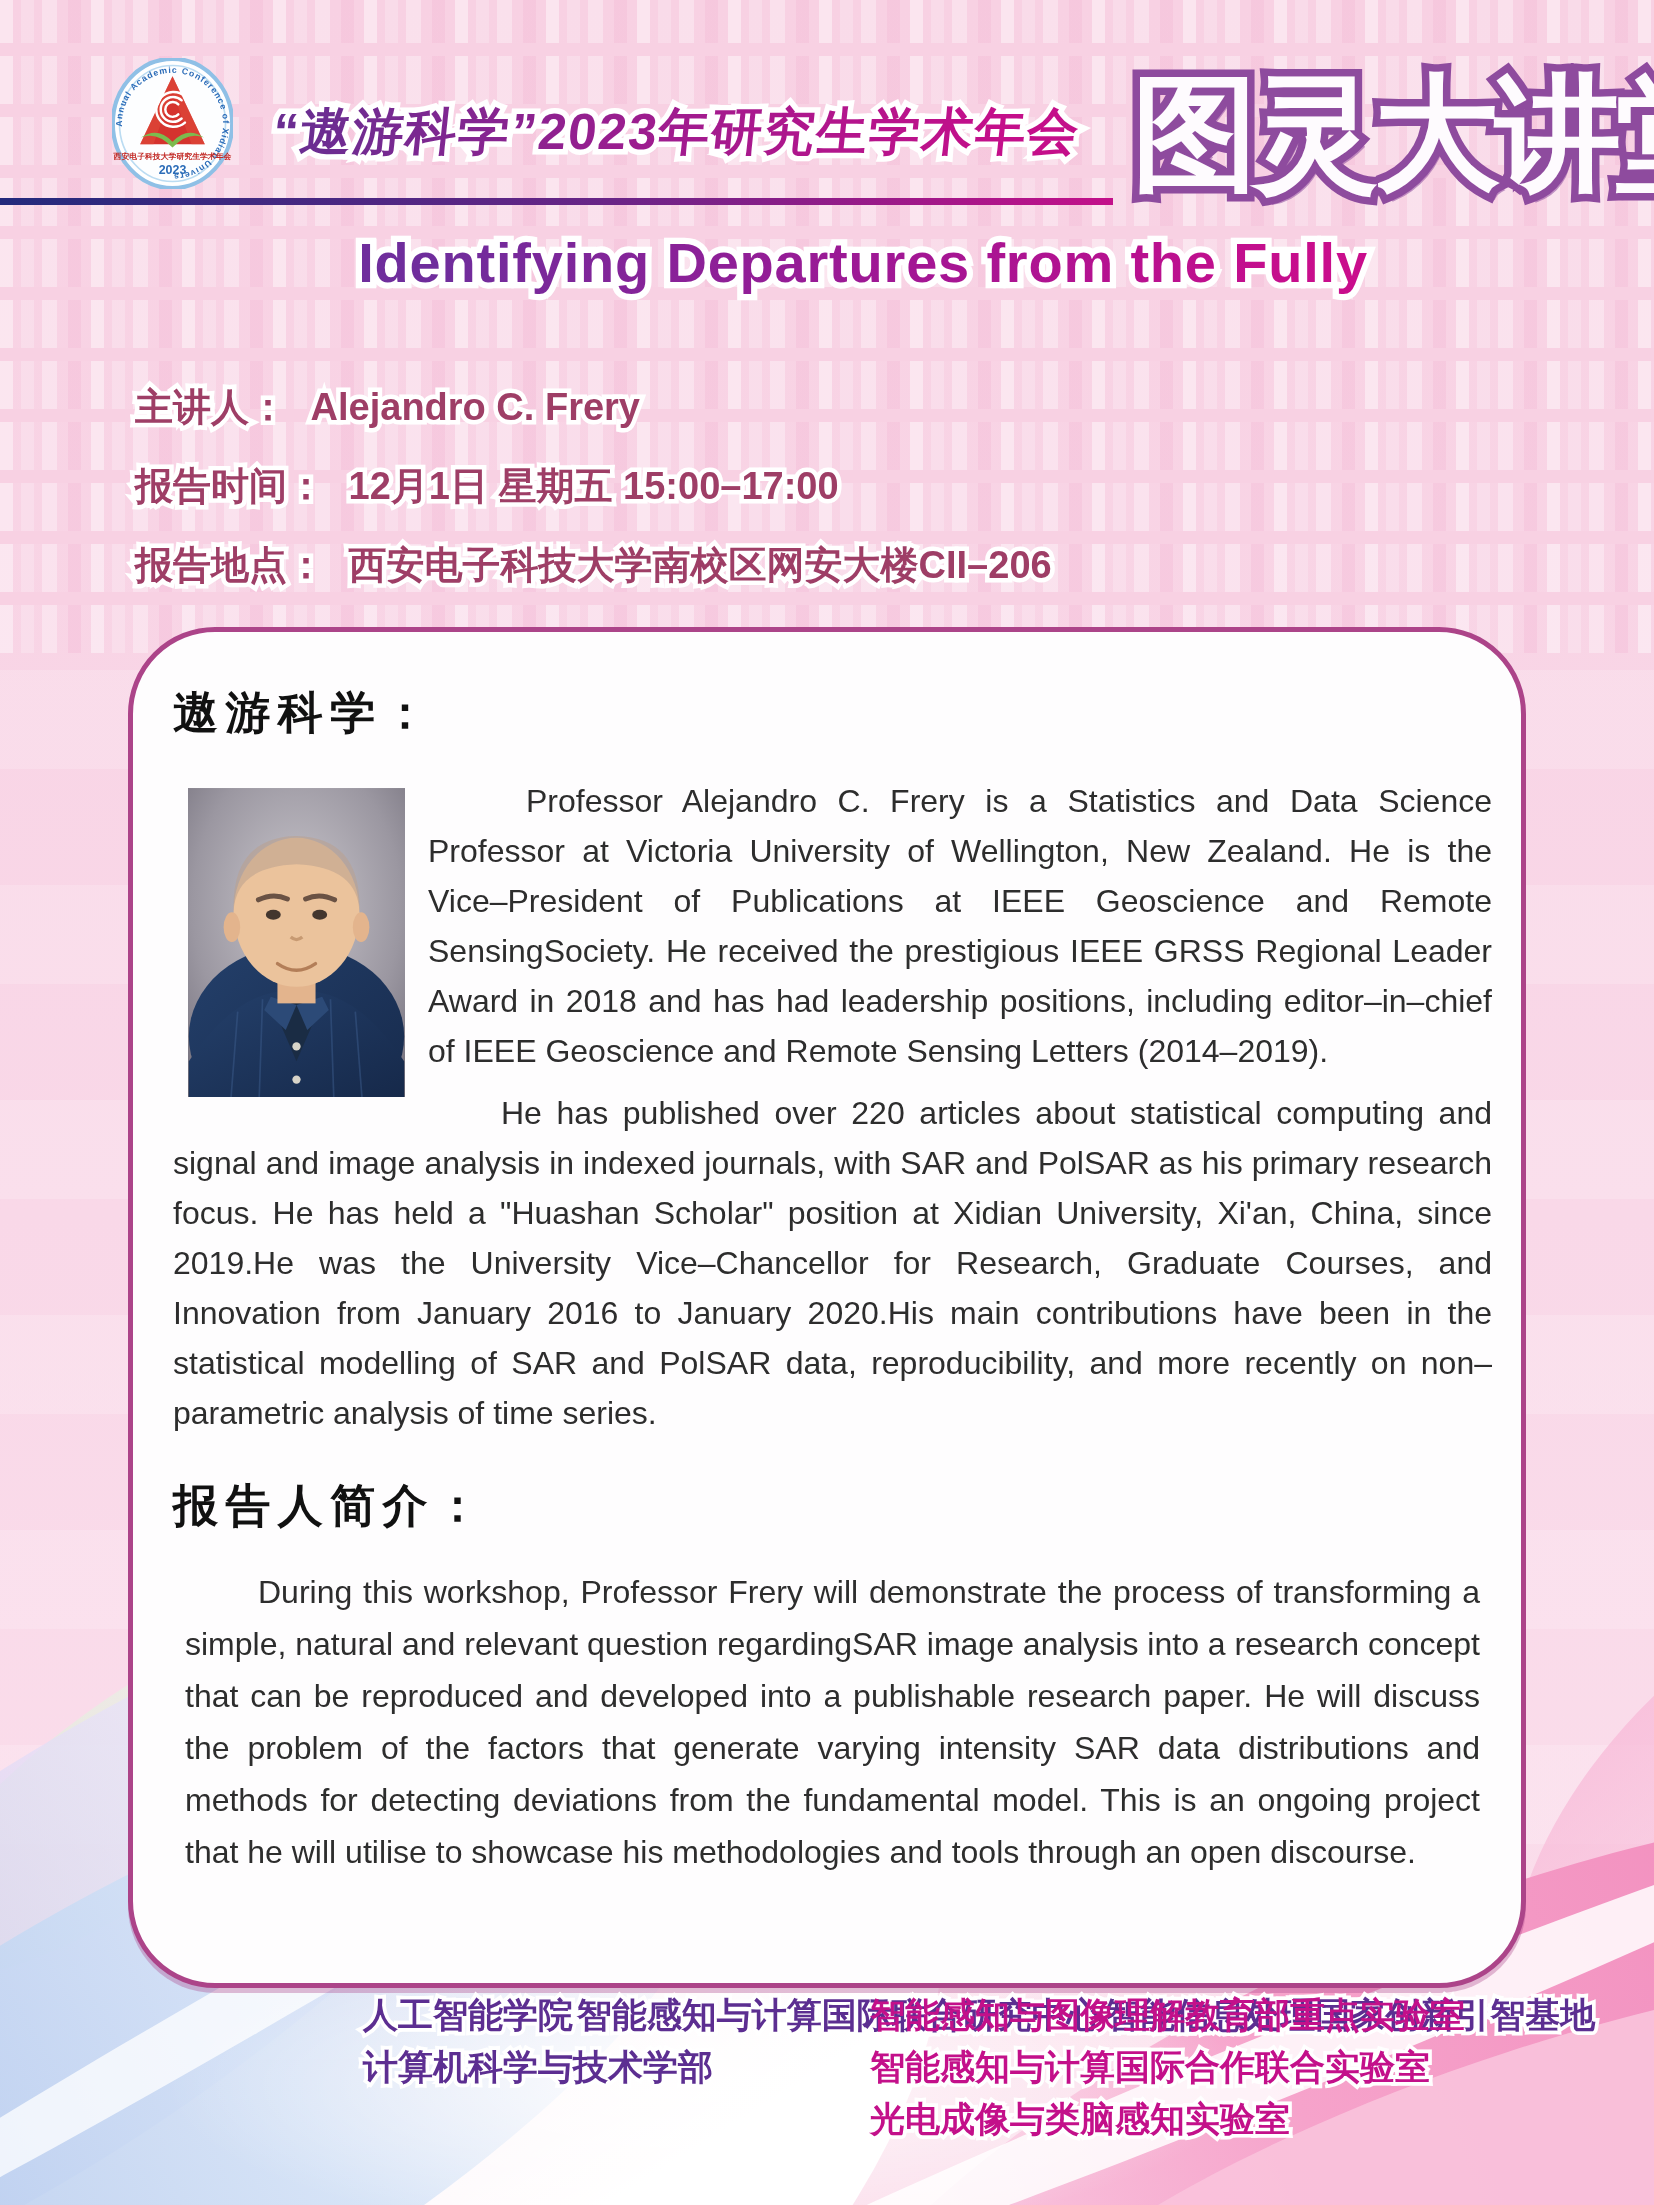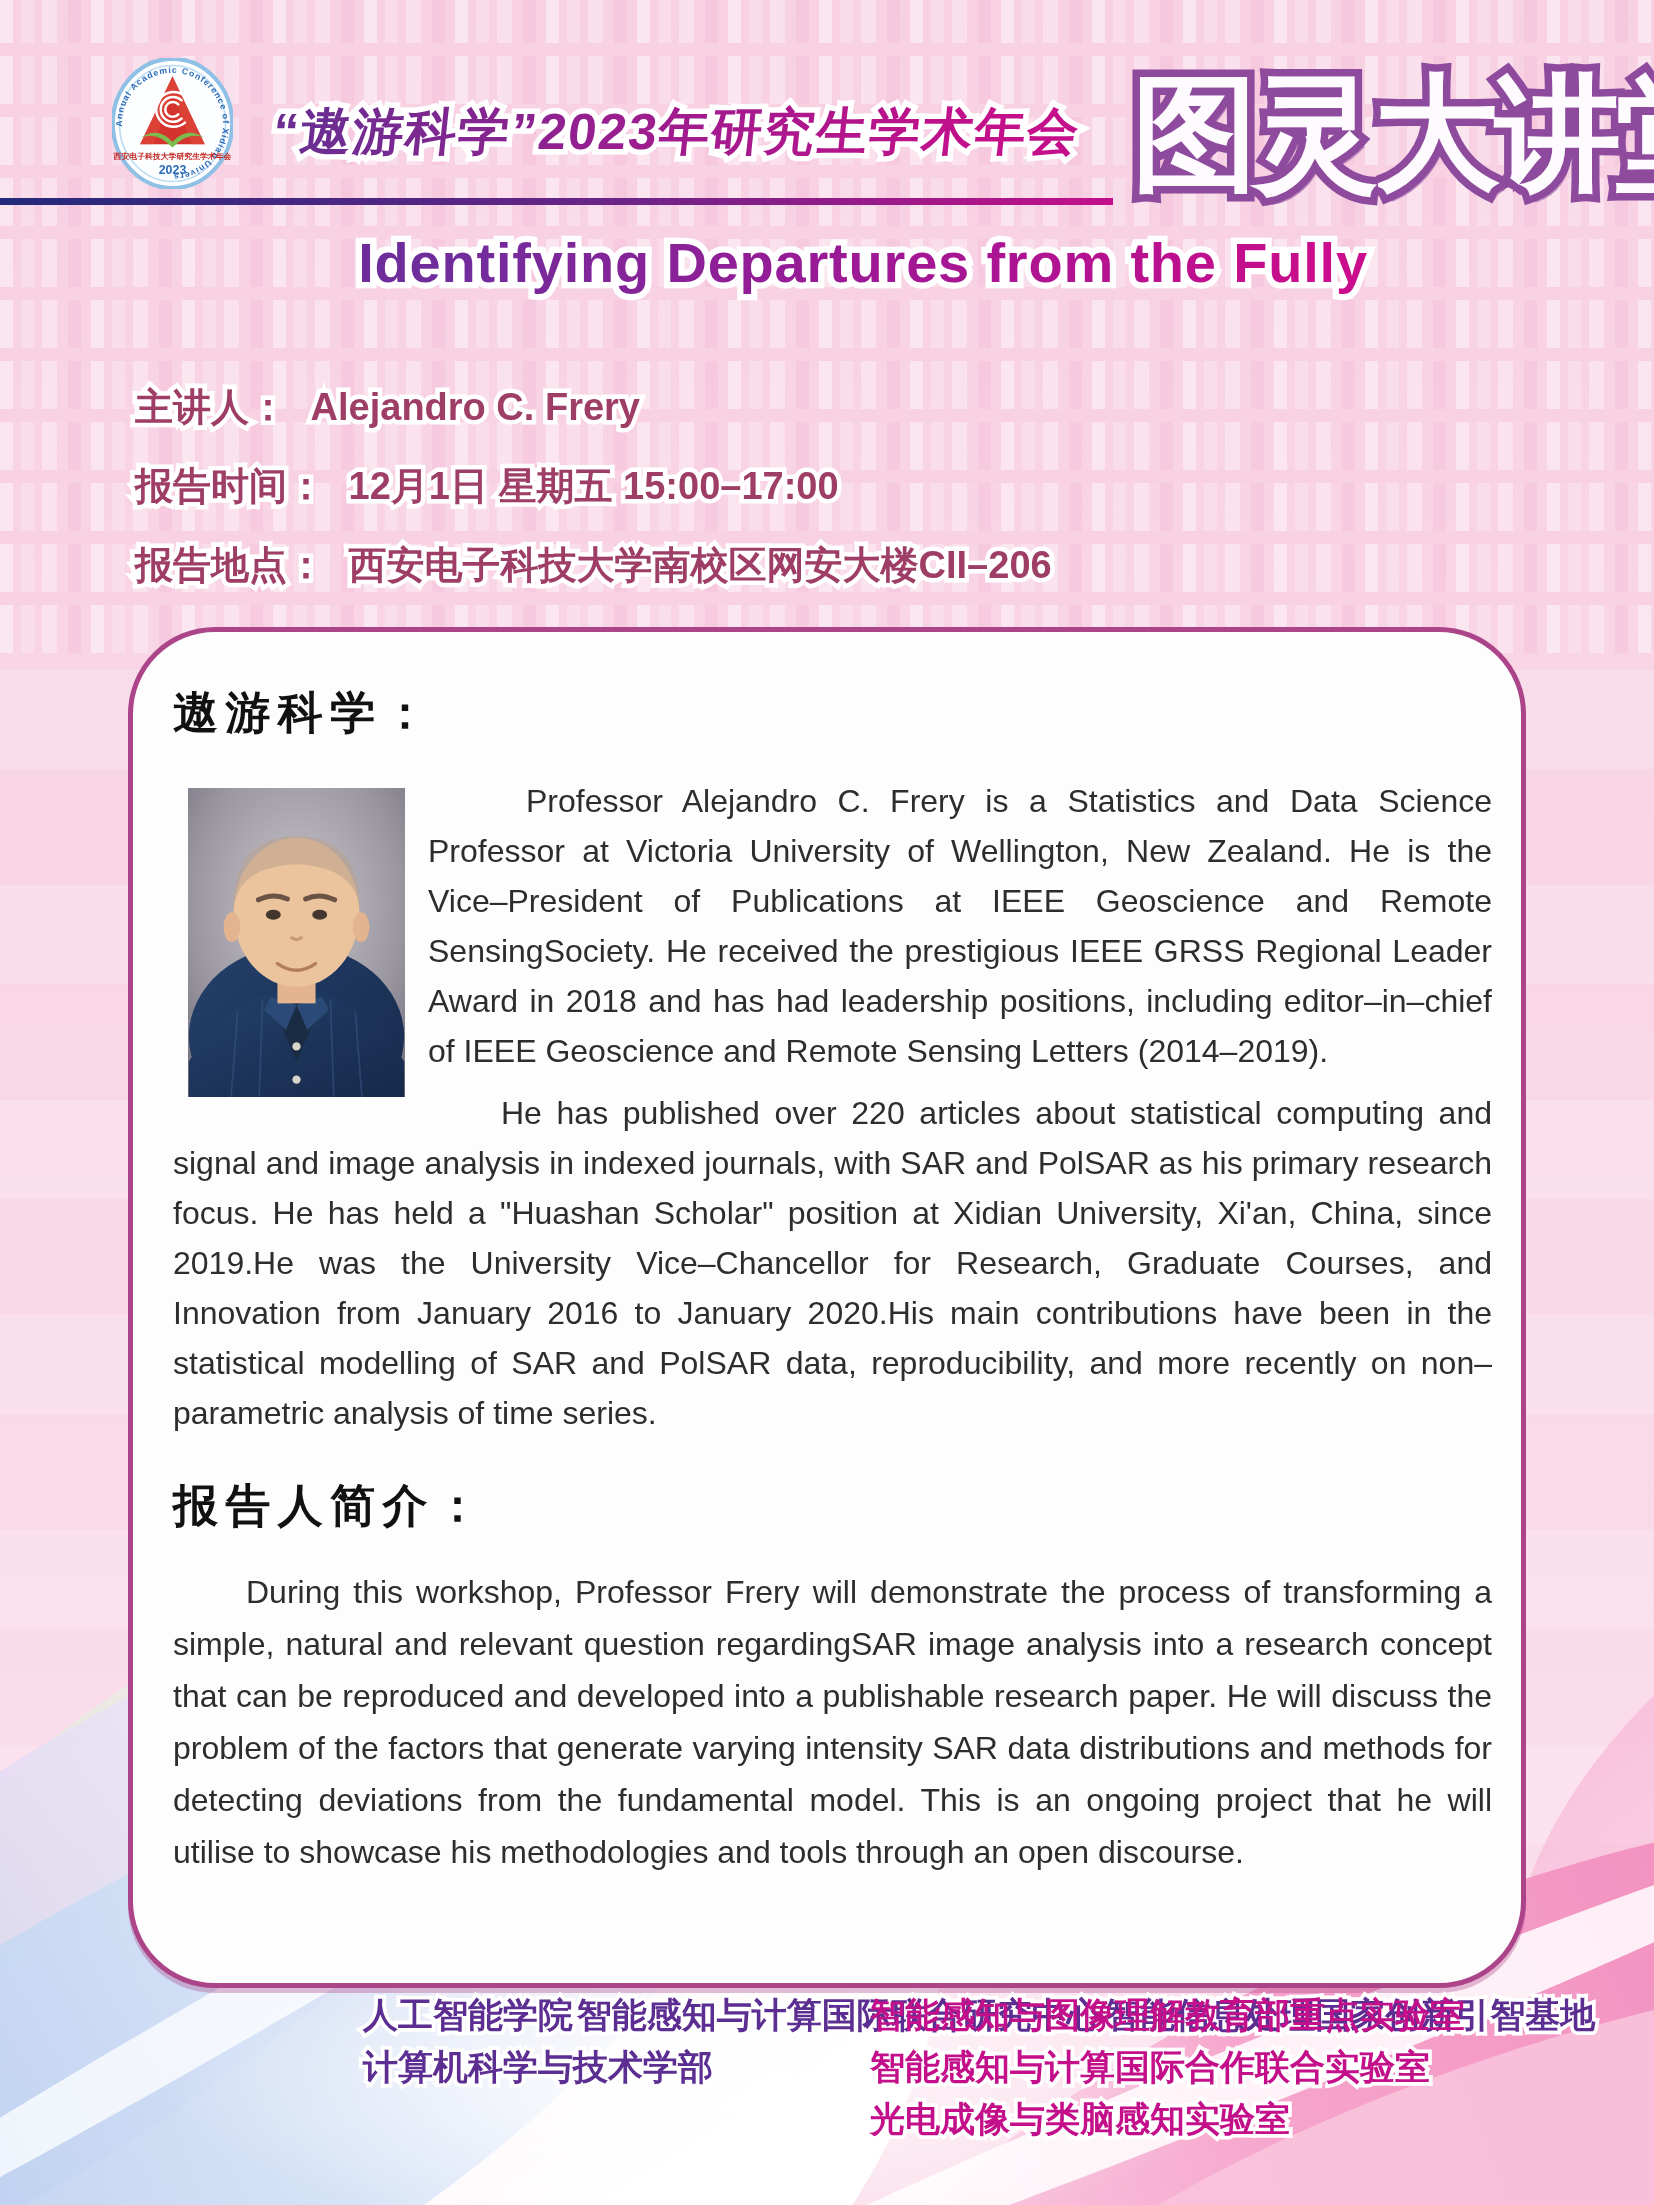--- a/index.html
+++ b/index.html
@@ -83,21 +83,21 @@
     background:#FEFDFE;border:5.8px solid #AC4489;border-radius:87px;box-sizing:border-box;
     box-shadow:0 5px 0 rgba(172,68,137,.35);}
   .box-inner{position:absolute;left:40px;top:33px;width:1319px;}
   .sec-heading{font-size:45px;font-weight:bold;color:#111;letter-spacing:7.4px;}
   .h1-pos{margin:18px 0 33px 0;}
   .photo{float:left;width:217px;height:309px;margin:11.6px 23px 8.3px 15px;}
   .bio-text p{margin:0;font-size:32px;line-height:50px;color:#2D2D2D;text-align:justify;}
   .bio-text .p1{text-indent:98px;}
   .bio-text .p2{text-indent:73px;margin-top:11.6px;}
   .h2-pos{margin:38px 0 30px 0;clear:both;}
-  .abstract-text{margin:0;font-size:32px;line-height:52px;color:#2D2D2D;text-align:justify;text-indent:73px;}
+  .abstract-text{margin:12px;font-size:32px;line-height:52px;color:#2D2D2D;text-align:justify;text-indent:73px;}
   
   .footer{position:absolute;left:0;top:1992px;width:1654px;z-index:4;}
   .fcol{position:absolute;top:0;margin-left:28px;}
   .fcol-left{left:335px;}
   .fcol-right{left:842px;}
   .f-item{position:relative;height:52px;font-size:35px;font-weight:bold;}
   .f-item .bk{-webkit-text-stroke:7.4px #fff;color:#fff;}
   .fcol-left .ft{color:#5C2E91;}
   .fcol-right .ft{color:#C3108A;}
 </style>

